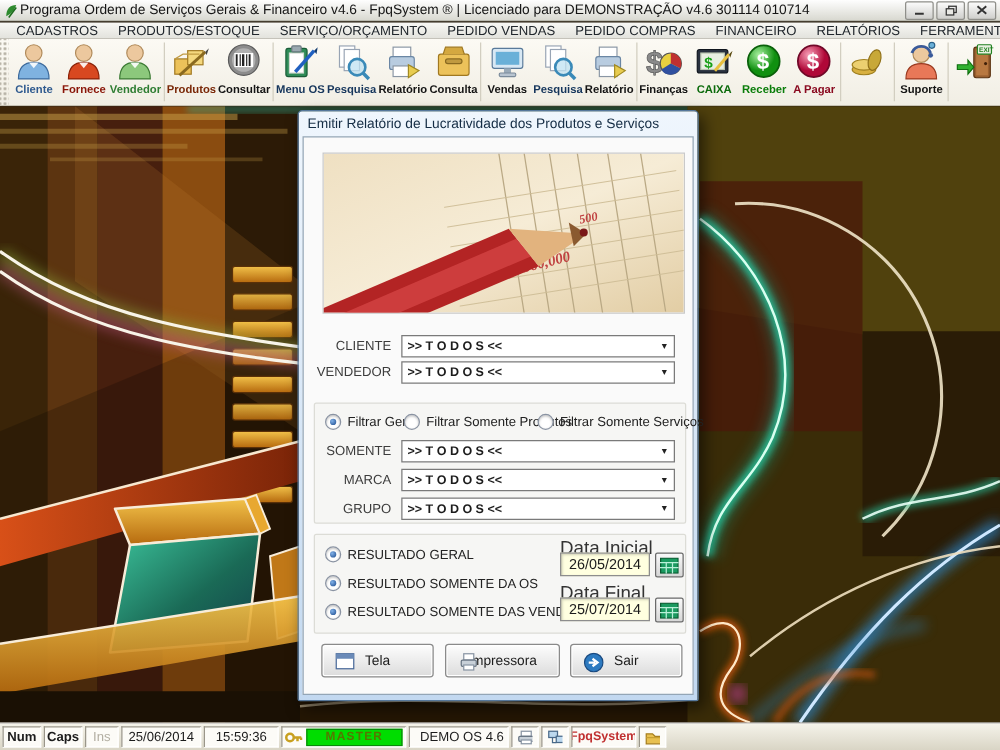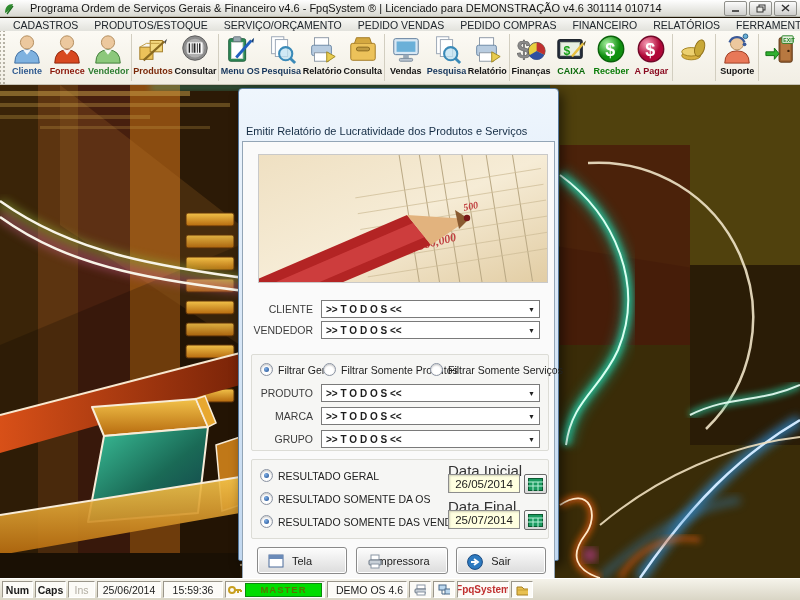--- a/index.html
+++ b/index.html
@@ -2,21 +2,21 @@
 <html><head>
 <meta charset="utf-8">
 <style>
   html,body{margin:0;padding:0}
   body{width:800px;height:600px;position:relative;overflow:hidden;
        font-family:"Liberation Sans",sans-serif;background:#1e1404;}
 
   
   .titlebar{position:absolute;left:0;top:0;width:800px;height:17px;
     background:linear-gradient(#fefefe,#d9d9d1);border-bottom:1px solid #b9b9af;
-    display:flex;align-items:center;gap:14px;padding:0 3px;box-sizing:border-box;}
+    display:flex;align-items:center;gap:0;padding:0 3px;box-sizing:border-box;}
   .titlebar-text{flex:1;font-size:11px;color:#141414;white-space:nowrap;overflow:hidden;}
   .win-btns{display:flex;gap:2px;}
   .win-btn{width:21px;height:13px;background:linear-gradient(#fbfbfb,#cfcfcc);
     border:1px solid #8f8f8a;border-radius:2px;display:flex;align-items:center;justify-content:center;}
   .menubar{position:absolute;left:0;top:18px;width:800px;height:13px;
     background:linear-gradient(#f8f8f5,#e2e2dc);display:flex;align-items:center;padding-left:5px;box-sizing:border-box;}
   .menu-item{font-size:10.5px;color:#20262c;padding:0 8px;white-space:nowrap;}
 
   
   .toolbar{position:absolute;left:0;top:31px;width:800px;height:54px;
@@ -32,21 +32,21 @@
   .lbl-maroon{color:#7a2808}.lbl-black{color:#141414}.lbl-navy{color:#16365c}
   .lbl-dgreen{color:#0b6a0b}.lbl-rcv{color:#0a7d0a}.lbl-pay{color:#8a0a20}
 
   
   .bg-art{position:absolute;left:0;top:85px;width:800px;height:493px;}
 
   
   .dialog{position:absolute;left:238px;top:88px;width:321px;height:473px;box-sizing:border-box;
     background:linear-gradient(#eff6fd,#c2d8f0);border:1px solid #56789c;border-radius:4px 4px 2px 2px;
     padding:0 3px 3px;box-shadow:4px 5px 12px rgba(0,0,0,.55);}
-  .dialog-titlebar{height:20px;display:flex;align-items:center;font-size:11px;color:#142c44;padding:0 4px;margin-top:32px;}
+  .dialog-titlebar{height:20px;display:flex;align-items:center;font-size:11px;color:#142c44;padding:0 4px;}
   .dialog-body{position:relative;background:#fafafa;border:1px solid #93a5b6;height:447px;box-sizing:border-box;}
 
   .photo{position:absolute;left:15px;top:12px;width:288px;height:127px;border:1px solid #c9c9c9;}
   .photo svg{width:100%;height:100%;display:block;}
 
   .fld-label{position:absolute;width:70px;text-align:right;font-size:10.5px;color:#3c3c3c;line-height:18px;}
   .combo{position:absolute;left:78px;width:219px;height:18px;box-sizing:border-box;background:#fff;
     border:1px solid #7a7a7a;display:flex;align-items:center;padding:0 4px;gap:36px;}
   .combo-val{flex:1;font-size:10px;font-weight:bold;color:#1c1c1c;white-space:pre;}
   .combo-arrow{font-size:7px;color:#222;}
@@ -502,21 +502,21 @@
     </div>
     <div class="radio-row" style="left:80px;top:221px">
       <span class="radio"></span>
       <span class="radio-lbl">Filtrar Somente Produtos</span>
     </div>
     <div class="radio-row" style="left:187px;top:221px">
       <span class="radio"></span>
       <span class="radio-lbl">Filtrar Somente Serviços</span>
     </div>
 
-    <span class="fld-label" style="top:242px">PRODUTO</span>
+    <span class="fld-label" style="top:242px">SOMENTE</span>
     <div class="combo" style="top:242px">
       <span class="combo-val">&gt;&gt; T O D O S &lt;&lt;</span>
       <span class="combo-arrow">▼</span>
     </div>
     <span class="fld-label" style="top:265px">MARCA</span>
     <div class="combo" style="top:265px">
       <span class="combo-val">&gt;&gt; T O D O S &lt;&lt;</span>
       <span class="combo-arrow">▼</span>
     </div>
     <span class="fld-label" style="top:288px">GRUPO</span>

